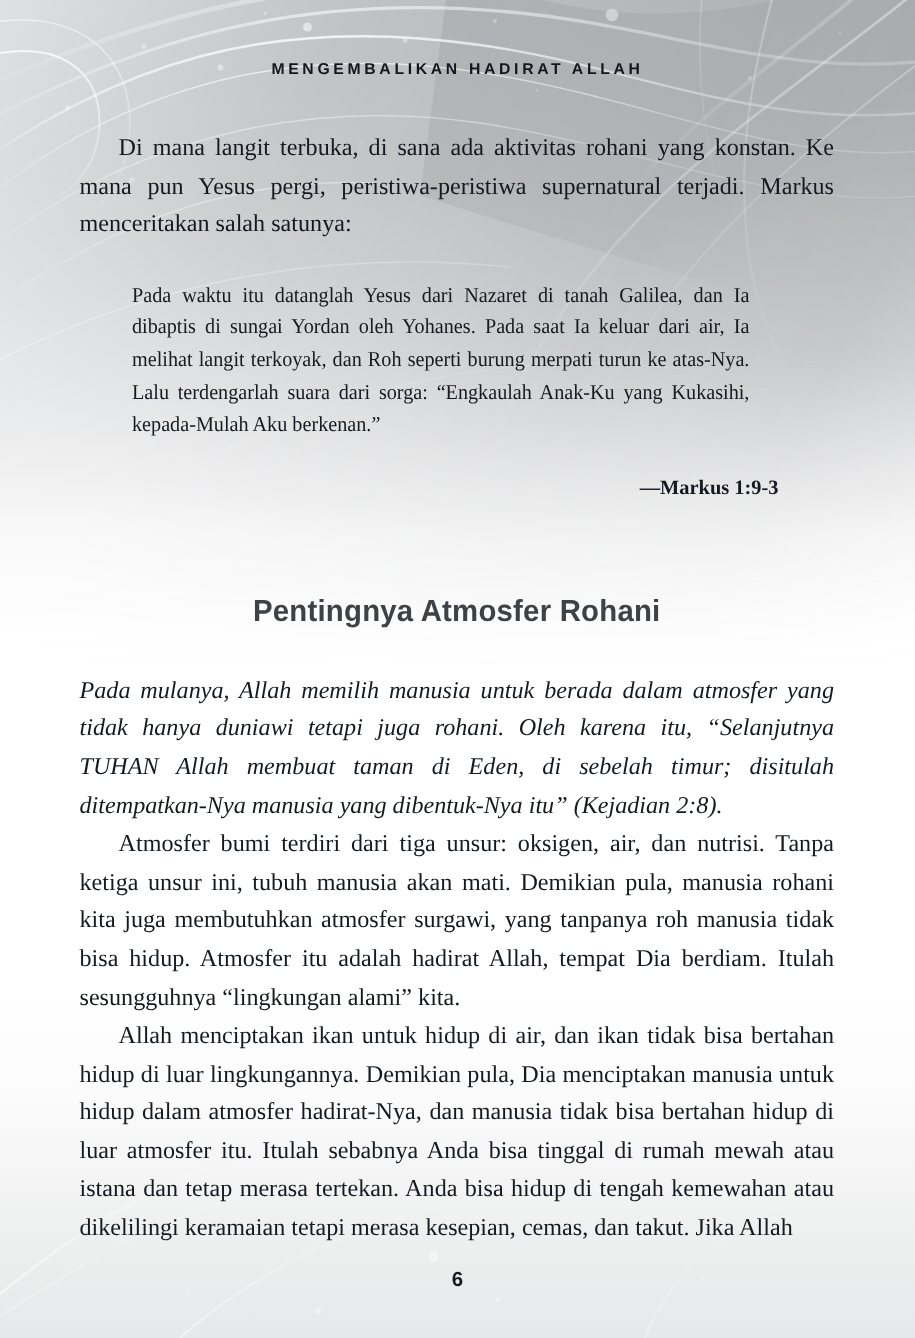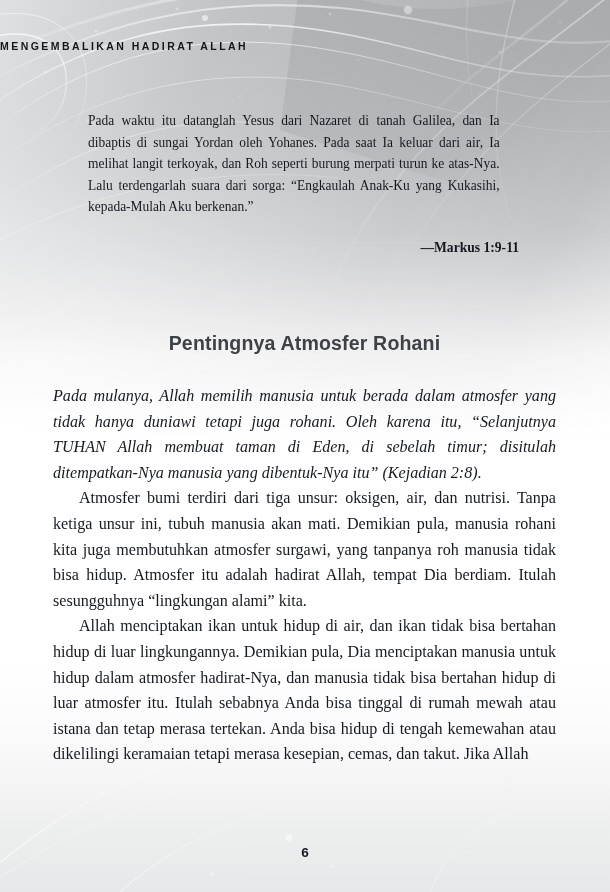--- a/index.html
+++ b/index.html
@@ -60,21 +60,21 @@
             mask-image: linear-gradient(to bottom, #000 0%, #000 26%, rgba(0,0,0,0.35) 38%, rgba(0,0,0,0) 50%);
   }
   .bg-svg { position: absolute; inset: 0; width: 610px; height: 892px; }
 
   
   .running-head {
     position: absolute;
     top: 40px;
     left: 0;
     width: 610px;
-    text-align: left;
+    text-align: center;
     font-family: "Liberation Sans", sans-serif;
     font-weight: bold;
     font-size: 10.5px;
     letter-spacing: 2.45px;
     color: #13161d;
     text-transform: uppercase;
     white-space: nowrap;
   }
 
   
@@ -93,21 +93,21 @@
     color: #151a21;
     text-align: justify;
     text-indent: 26px;
     -webkit-font-smoothing: antialiased;
   }
   p.body.noindent { text-indent: 0; font-style: italic; }
   p.body.flush-last { text-align-last: left; }
 
   
   .extract {
-    margin: 12px;
+    margin: 0;
     padding: 0;
     margin-left: 35px;
     margin-right: 37px;
     margin-top: 24px;
   }
   .extract p {
     margin: 0;
     font-family: "Liberation Serif", serif;
     font-size: 14.1px;
     line-height: 21.6px;
@@ -244,24 +244,25 @@
       <circle cx="468" cy="852" r="1.3" opacity="0.28"></circle>
       <circle cx="125" cy="862" r="1.2" opacity="0.25"></circle>
     </g>
   </svg>
   <div class="bg-layer bg-sheen"></div>
 
   <div class="running-head">MENGEMBALIKAN HADIRAT ALLAH</div>
 
   <div class="column">
 
+    <p class="body">Di mana langit terbuka, di sana ada aktivitas rohani yang konstan. Ke mana pun Yesus pergi, peristiwa-peristiwa supernatural terjadi. Markus menceritakan salah satunya:</p>
 
     <blockquote class="extract">
       <p>Pada waktu itu datanglah Yesus dari Nazaret di tanah Galilea, dan Ia dibaptis di sungai Yordan oleh Yohanes. Pada saat Ia keluar dari air, Ia melihat langit terkoyak, dan Roh seperti burung merpati turun ke atas-Nya. Lalu terdengarlah suara dari sorga: “Engkaulah Anak-Ku yang Kukasihi, kepada-Mulah Aku berkenan.”</p>
-      <div class="attrib">—Markus 1:9-11</div>
+      <div class="attrib">—Markus 1:9-3</div>
     </blockquote>
 
     <div class="gap-after-extract"></div>
 
 
     <div class="gap-before-head"></div>
 
     <h2 class="section-head">Pentingnya Atmosfer Rohani</h2>
 
     <div class="gap-after-head"></div>

